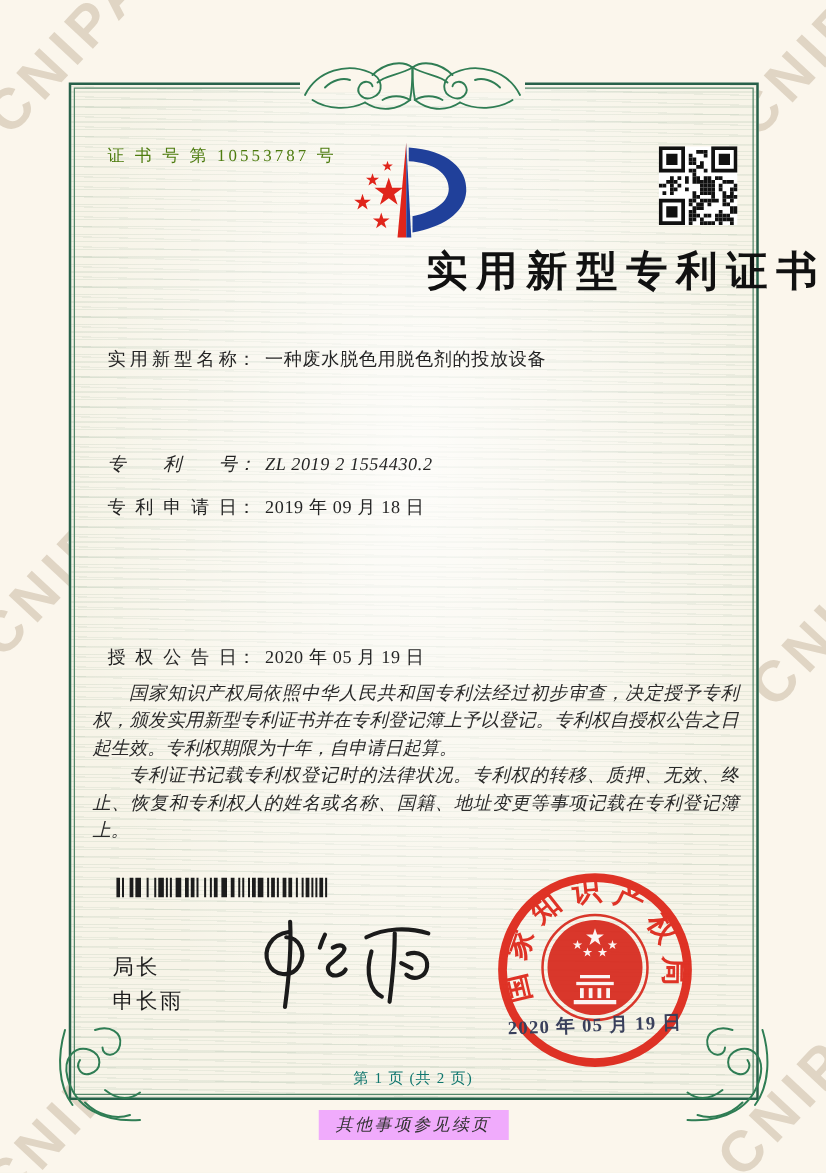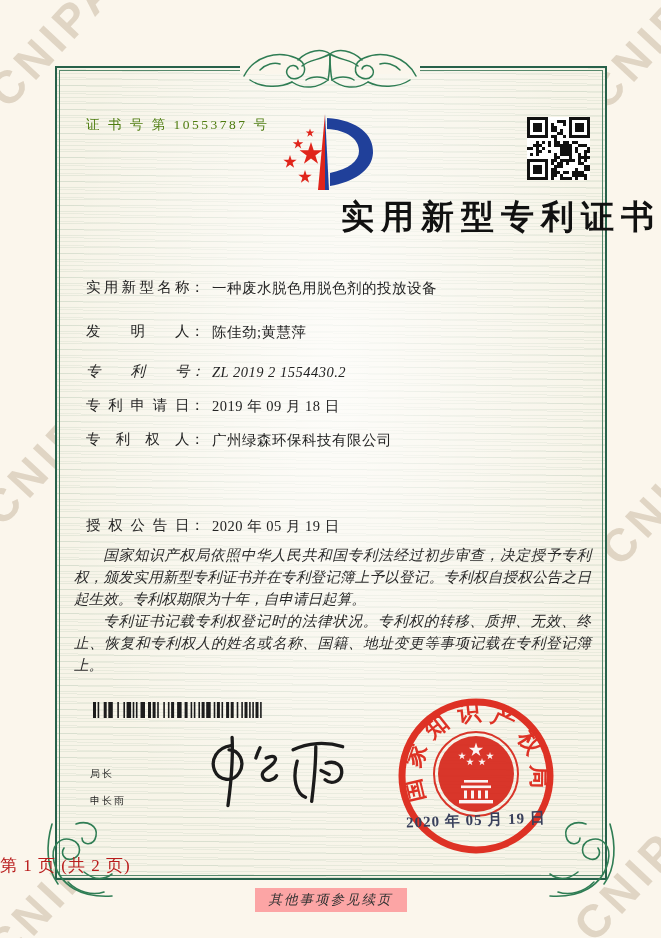--- a/index.html
+++ b/index.html
@@ -62,36 +62,36 @@
     position:absolute;left:74px;top:546px;width:517px;z-index:4;
     font-size:14.6px;line-height:21.9px;color:#2a2a2a;
     text-align:justify;font-style:italic;font-family:Liberation Mono, monospace;
   }
   .legal p{margin:0;text-indent:2em;}
   
   .barcode{position:absolute;left:93px;top:702px;z-index:4;}
   .signer{
     position:absolute;left:90px;top:760px;z-index:4;
     font-family:"Liberation Sans","DejaVu Sans",sans-serif;
-    font-size:10px;color:#1d1d1d;line-height:27px;letter-spacing:2px;
+    font-size:17px;color:#1d1d1d;line-height:27px;letter-spacing:2px;
   }
   .signature{position:absolute;left:198px;top:733px;z-index:5;}
   .seal{position:absolute;left:392px;top:694px;width:168px;height:168px;z-index:5;}
   .seal-date{
     position:absolute;left:0;right:0;top:117px;text-align:center;
     transform:rotate(-2deg);
     font-size:15px;font-weight:bold;letter-spacing:1px;color:#39405c;
   }
   .page-info{
-    position:absolute;left:0;right:0;top:854px;z-index:4;text-align:left;
-    font-size:17px;letter-spacing:1px;color:#b91c1c;
+    position:absolute;left:0;right:0;top:854px;z-index:4;text-align:center;
+    font-size:12px;letter-spacing:1px;color:#0f766e;
   }
   .cont-note{
     position:absolute;left:50%;top:888px;transform:translateX(-50%);z-index:6;
-    background:#fca5a5;padding:3px 14px;
+    background:#f0abfc;padding:3px 14px;
     font-size:13.5px;font-style:italic;letter-spacing:2px;color:#333;
     white-space:nowrap;
   }
   svg{display:block;}
 </style>
 </head>
 <body>
 
 <div class="paper">
 
@@ -290,31 +290,25 @@
       <rect x="0" y="42" width="21" height="21" fill="#111"></rect>
       <rect x="3" y="45" width="15" height="15" fill="#fff"></rect>
       <rect x="6" y="48" width="9" height="9" fill="#111"></rect>
     </svg>
 
   <div class="title">实用新型专利证书</div>
 
   <div class="field-row" style="top:278px;">
     <span class="f-label">实用新型名称</span><span class="f-colon">：</span><span class="f-value">一种废水脱色用脱色剂的投放设备</span>
   </div>
-  <div class="field-row" style="top:322px;">
-    <span class="f-label">发明人</span><span class="f-colon">：</span><span class="f-value">陈佳劲;黄慧萍</span>
-  </div>
   <div class="field-row" style="top:362px;font-style:italic;">
     <span class="f-label">专利号</span><span class="f-colon">：</span><span class="f-value">ZL 2019 2 1554430.2</span>
   </div>
   <div class="field-row" style="top:396px;">
     <span class="f-label">专利申请日</span><span class="f-colon">：</span><span class="f-value">2019 年 09 月 18 日</span>
-  </div>
-  <div class="field-row" style="top:430px;">
-    <span class="f-label">专利权人</span><span class="f-colon">：</span><span class="f-value">广州绿森环保科技有限公司</span>
   </div>
   <div class="field-row" style="top:516px;width:500px;">
     <span class="f-label">授权公告日</span><span class="f-colon">：</span><span class="f-value">2020 年 05 月 19 日</span>
   </div>
 
   <div class="legal">
     <p>国家知识产权局依照中华人民共和国专利法经过初步审查，决定授予专利权，颁发实用新型专利证书并在专利登记簿上予以登记。专利权自授权公告之日起生效。专利权期限为十年，自申请日起算。</p>
     <p>专利证书记载专利权登记时的法律状况。专利权的转移、质押、无效、终止、恢复和专利权人的姓名或名称、国籍、地址变更等事项记载在专利登记簿上。</p>
   </div>
 

